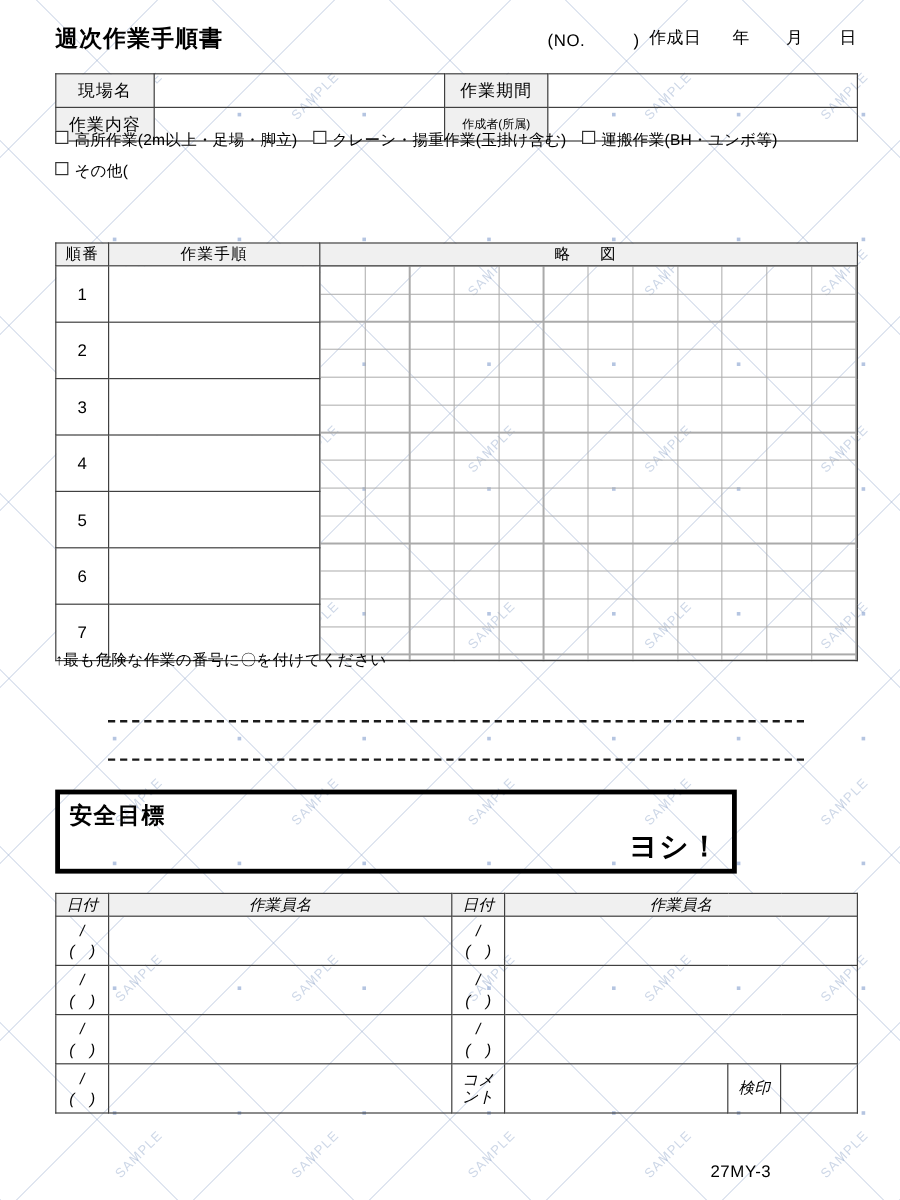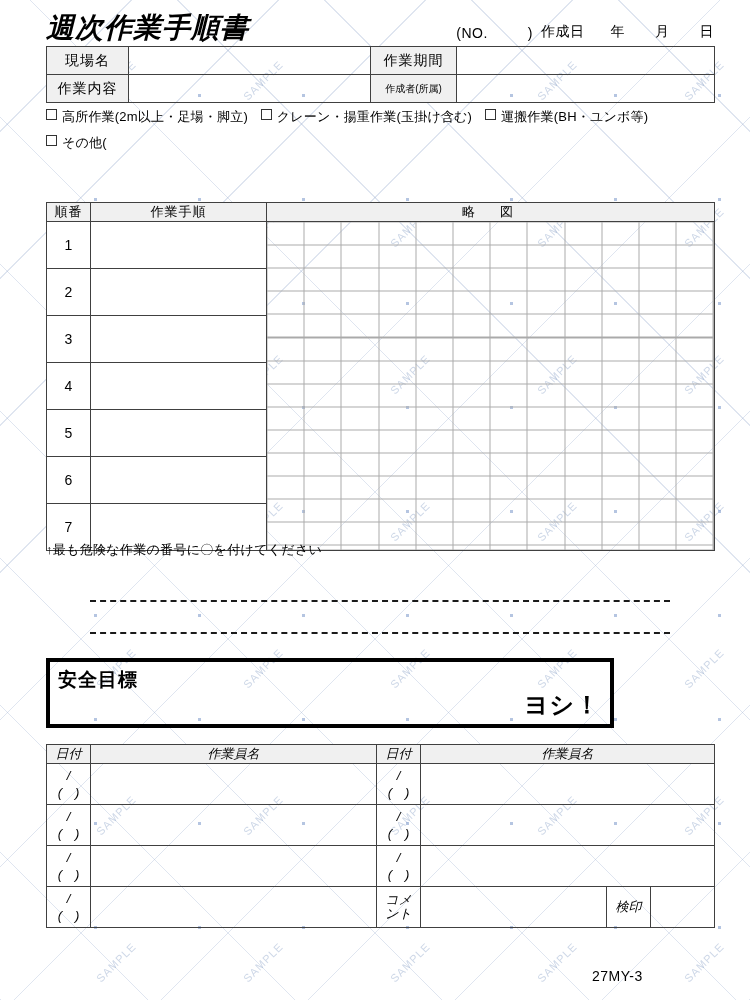--- a/index.html
+++ b/index.html
@@ -57,25 +57,24 @@
   .title-row {
     position: absolute;
     left: 46px;
     top: 10px;
     width: 668px;
     height: 32px;
     display: flex;
     align-items: flex-end;
   }
   .doc-title {
-    font-size: 28px;
+    font-size: 19px;
     font-weight: bold;
     letter-spacing: 1px;
     line-height: 1;
-    font-style: italic;
   }
   .title-meta {
     margin-left: auto;
     font-size: 14px;
     letter-spacing: 0.5px;
     display: flex;
     align-items: flex-end;
     gap: 0;
     padding-bottom: 1px;
   }
@@ -94,21 +93,21 @@
     border: 1px solid #404040;
     font-weight: normal;
     font-size: 13px;
     padding: 0;
     background: transparent;
   }
   .gray { background: #f0f0f0 !important; }
   
   #info-table {
     left: 46px;
-    top: 46px;
+    top: 61px;
     width: 668px;
     padding-left: 20px;
   }
   #info-table td { height: 27px; }
   #info-table .lbl {
     font-size: 14px;
     text-align: center;
     letter-spacing: 1px;
   }
   #info-table .lbl-sm {

